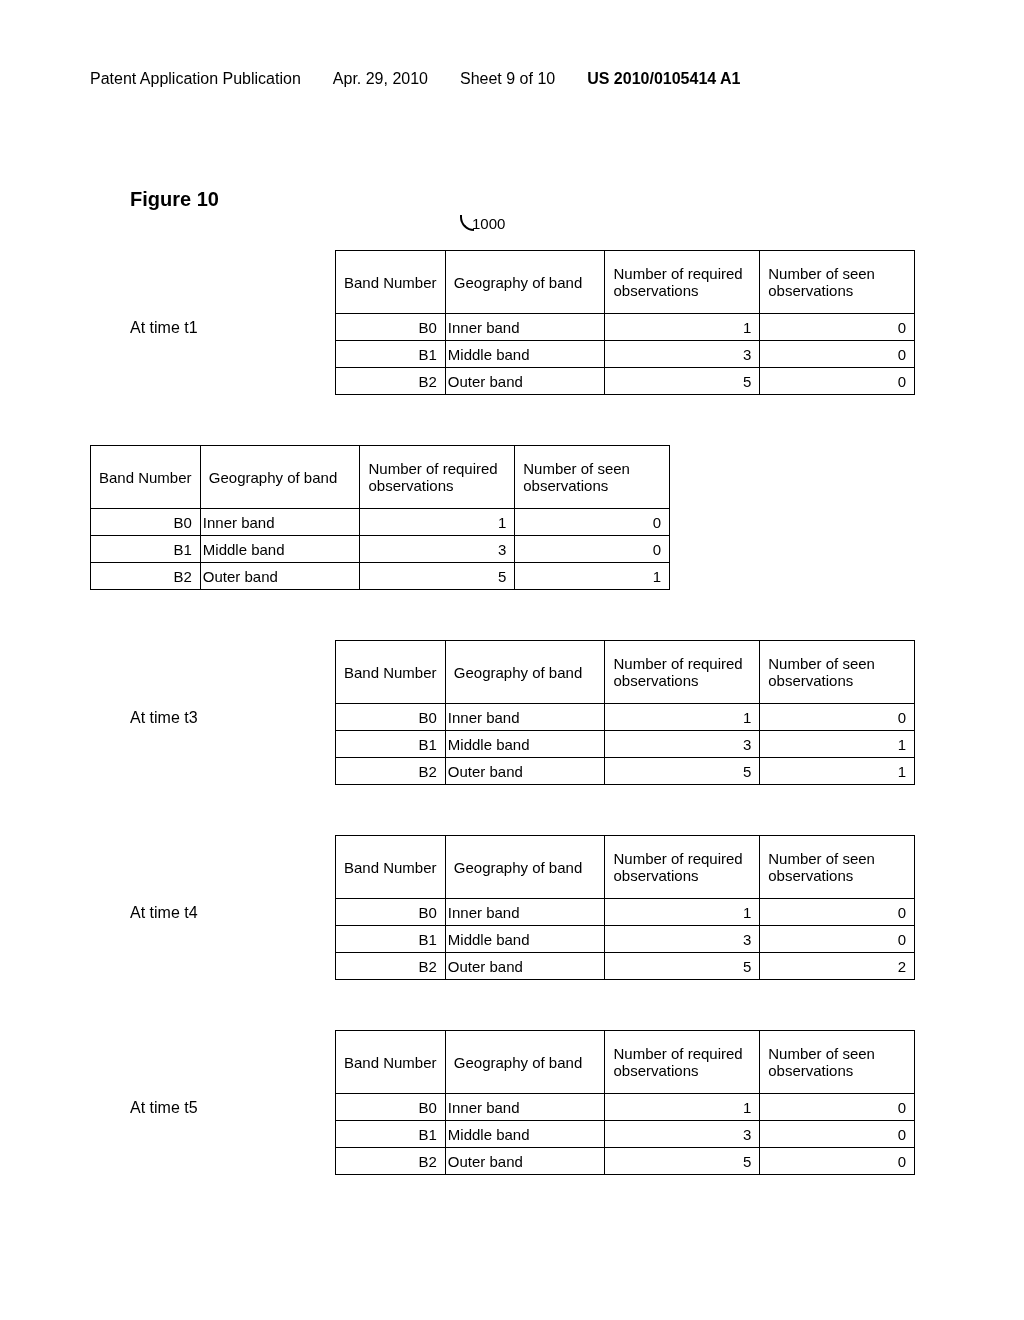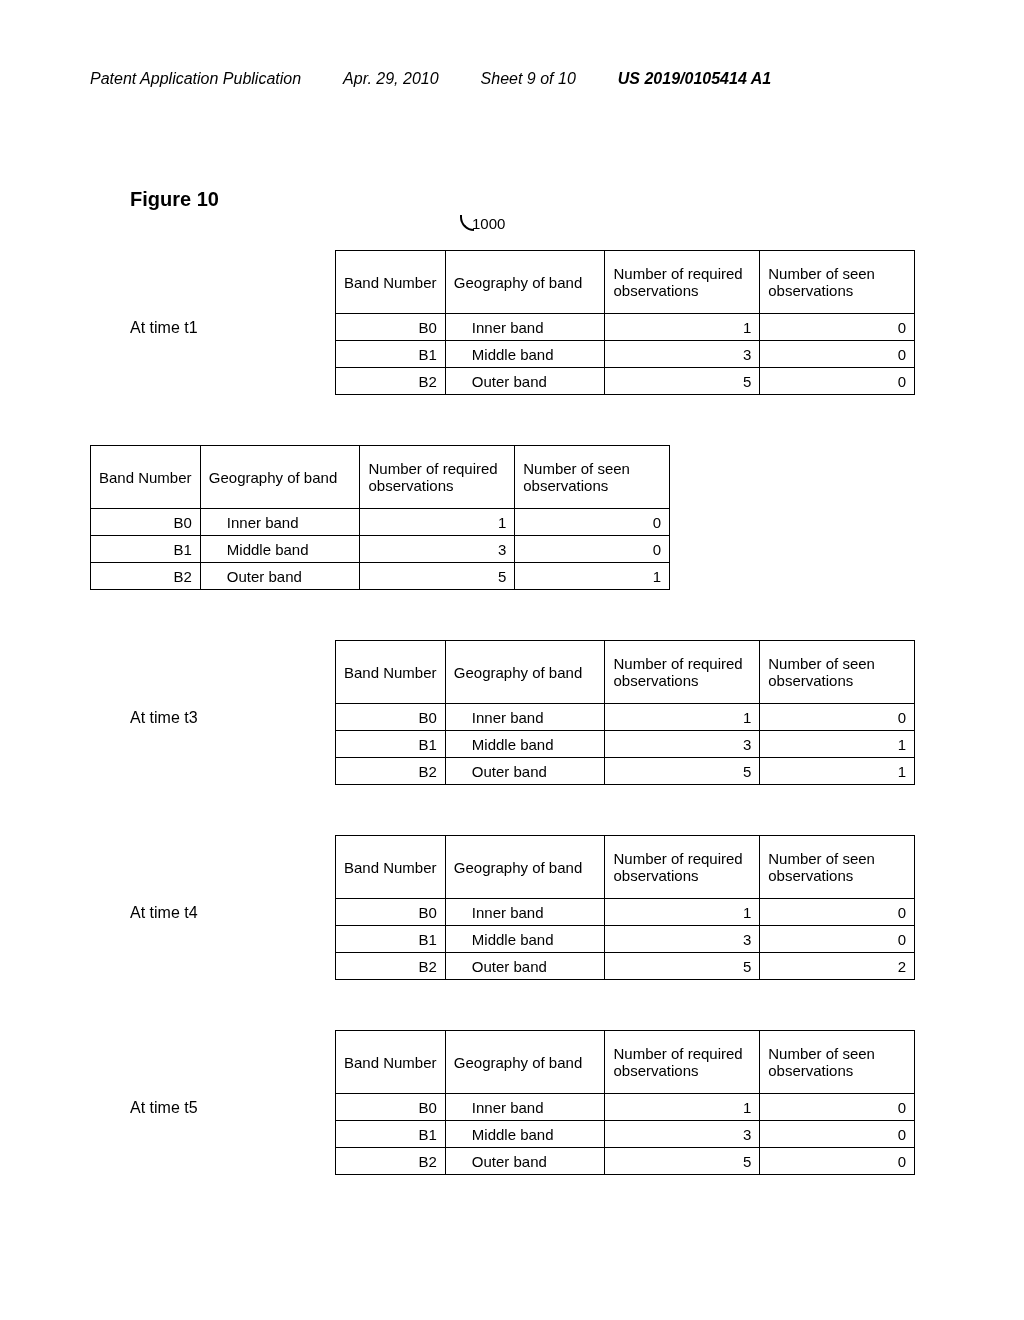--- a/index.html
+++ b/index.html
@@ -11,22 +11,21 @@
     font-family: Arial, Helvetica, sans-serif;
     color: #000;
     box-sizing: border-box;
   }
   .page {
     padding: 70px 90px 40px 90px;
   }
   .header-line {
     font-size: 16px;
     display: flex;
-    gap: 42px;
-    font-style: italic;
+    gap: 32px;
   }
   .header-line .pub   { font-weight: bold; }
   .figlabel {
     font-weight: bold;
     font-size: 20px;
     margin-top: 100px;
     margin-left: 40px;
   }
   .ref {
     font-size: 15px;
@@ -69,37 +68,37 @@
     font-weight: normal;
     text-align: left;
     height: 54px;
   }
   table.obs td {
     text-align: right;
     height: 18px;
   }
   table.obs td.geo {
     text-align: left;
-    padding-left: 26px;
+    padding-left: 2px;
   }
   table.obs col.c1 { width: 110px; }
   table.obs col.c2 { width: 160px; }
   table.obs col.c3 { width: 155px; }
   table.obs col.c4 { width: 155px; }
 </style>
 </head>
 <body>
 
 <div class="page">
 
   <div class="header-line">
     <span>Patent Application Publication</span>
     <span>Apr. 29, 2010</span>
     <span>Sheet 9 of 10</span>
-    <span class="pub">US 2019/0105414 A1</span>
+    <span class="pub">US 2010/0105414 A1</span>
   </div>
 
   <div class="figlabel">Figure 10</div>
 
   <div class="ref">
     <span class="ref-curve"></span><span>1000</span>
   </div>
 
   <div class="block">
     <div class="timelabel">At time t1</div>

